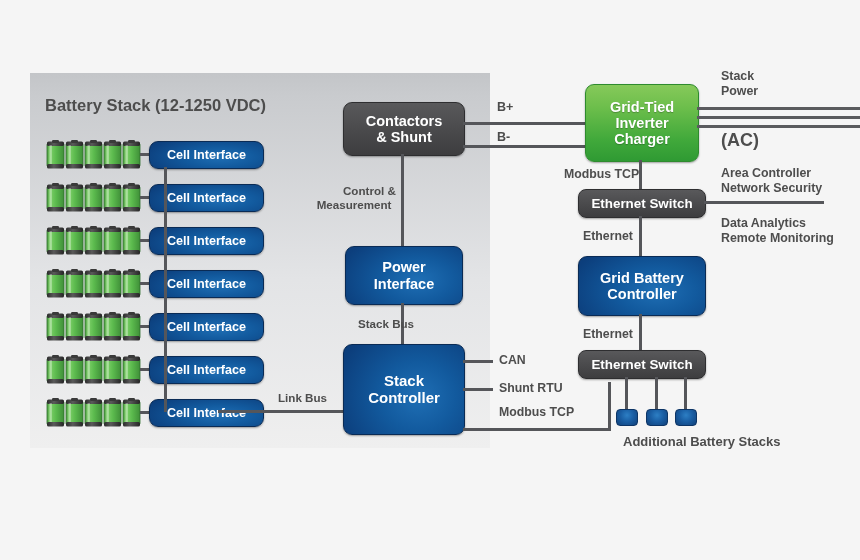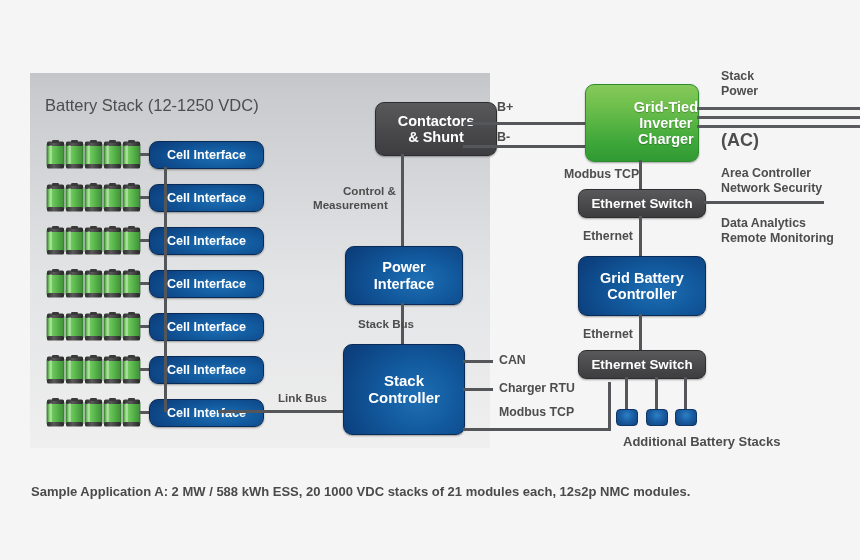--- a/index.html
+++ b/index.html
@@ -17,21 +17,21 @@
     font-size:15.5px;font-weight:600;color:#4a4a4a;
     letter-spacing:.1px;
   }
 
   .panel{
     position:absolute;left:30px;top:73px;width:460px;height:375px;
     background:linear-gradient(180deg,#c3c5c8 0%,#c9cbce 6%,#e3e4e6 55%,#efefef 100%);
   }
   .panel-title{
     position:absolute;left:45px;top:96px;
-    font-size:16.5px;font-weight:400;color:#4d4d4d;
+    font-size:16.5px;font-weight:700;color:#4d4d4d;
     letter-spacing:0px;
     text-align:right;
   }
 
   
   .box{
     position:absolute;
     border-radius:9px;
     display:flex;align-items:center;justify-content:center;
     text-align:center;
@@ -44,21 +44,20 @@
     border:1px solid #0a2b55;
     justify-content:center;
   }
   .gray{
     background:linear-gradient(180deg,#59595b 0%,#4c4c4e 45%,#3d3d3f 100%);
     border:1px solid #2e2e30;
   }
   .green{
     background:linear-gradient(180deg,#86c95a 0%,#6ebf4c 28%,#41a93b 72%,#2f9a33 100%);
     border:1px solid #2e8b2e;
-    justify-content:flex-end;
   }
   .small-node{
     position:absolute;width:20px;height:15px;border-radius:4px;
     background:radial-gradient(ellipse at 50% 35%, #2d7fc4 0%, #1a5fa5 45%, #11417a 100%);
     border:1px solid #0d3566;
   }
 
   
   .ci{
     width:113px;height:26px;font-size:12.6px;
@@ -412,29 +411,29 @@
       <div class="box blue ci" style="left: 149px; top: 399px;">
         <span>Cell Interface</span>
       </div>
     </div>
 
   <div class="wire wire-v" style="left:164px;top:167px;height:245px;"></div>
 
   <div class="wire wire-h" style="left:218px;top:410px;width:128px;"></div>
   <div class="lbl" style="left:278px;top:391px;">Link Bus</div>
 
-  <div class="box gray" style="left:343px;top:102px;width:120px;height:52px;font-size:14.5px;margin-left:32px;">
+  <div class="box gray" style="left:343px;top:102px;width:120px;height:52px;font-size:14.5px;">
     <div>
       <div>Contactors</div>
       <div>&amp; Shunt</div>
     </div>
   </div>
 
   <div class="wire wire-v" style="left:401px;top:154px;height:92px;"></div>
-  <div class="lbl" style="left:343px;top:184px;text-align:left;width:52px;">
+  <div class="lbl" style="left:343px;top:184px;text-align:center;width:52px;">
     <div>Control &amp;</div>
     <div style="margin-left:-30px;">Measurement</div>
   </div>
 
   <div class="box blue" style="left:345px;top:246px;width:116px;height:57px;font-size:14.5px;">
     <div>
       <div>Power</div>
       <div>Interface</div>
     </div>
   </div>
@@ -451,21 +450,21 @@
 
   <div class="wire wire-h" style="left:463px;top:122px;width:122px;"></div>
   <div class="wire wire-h" style="left:463px;top:145px;width:122px;"></div>
   <div class="lbl" style="left:497px;top:100px;font-size:12.5px;">B+</div>
   <div class="lbl" style="left:497px;top:130px;font-size:12.5px;">B-</div>
 
   <div class="wire wire-h" style="left:463px;top:360px;width:30px;"></div>
   <div class="lbl" style="left:499px;top:353px;font-size:12.3px;">CAN</div>
 
   <div class="wire wire-h" style="left:463px;top:388px;width:30px;"></div>
-  <div class="lbl" style="left:499px;top:381px;font-size:12.3px;">Charger RTU</div>
+  <div class="lbl" style="left:499px;top:381px;font-size:12.3px;">Shunt RTU</div>
 
   <div class="wire wire-h" style="left:463px;top:428px;width:148px;"></div>
   <div class="wire wire-v" style="left:608px;top:382px;height:48px;"></div>
   <div class="lbl" style="left:499px;top:405px;font-size:12.3px;">Modbus TCP</div>
 
   <div class="box green" style="left:585px;top:84px;width:112px;height:76px;font-size:14.5px;text-shadow:0 1px 1px rgba(0,0,0,.25);">
     <div>
       <div>Grid-Tied</div>
       <div>Inverter</div>
       <div>Charger</div>
@@ -518,15 +517,14 @@
   <div class="wire wire-v" style="left:625px;top:377px;height:33px;"></div>
   <div class="wire wire-v" style="left:655px;top:377px;height:33px;"></div>
   <div class="wire wire-v" style="left:684px;top:377px;height:33px;"></div>
 
   <div class="small-node" style="left:616px;top:409px;"></div>
   <div class="small-node" style="left:646px;top:409px;"></div>
   <div class="small-node" style="left:675px;top:409px;"></div>
 
   <div class="lbl" style="left:623px;top:434px;font-size:13px;">Additional Battery Stacks</div>
 
-  <div class="lbl" style="left:31px;top:484px;font-size:13px;color:#4a4a4a;">Sample Application A: 2 MW / 588 kWh ESS, 20 1000 VDC stacks of 21 modules each, 12s2p NMC modules.</div>
 
 </div>
 
 </body></html>

